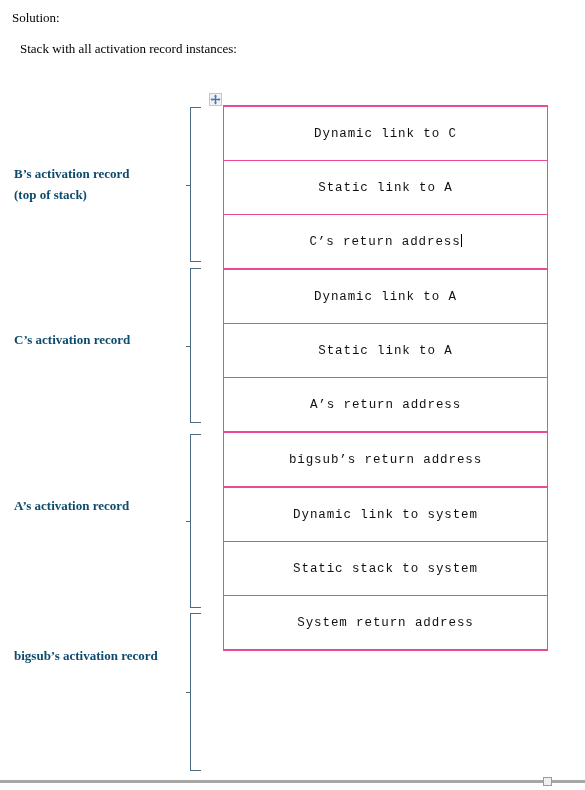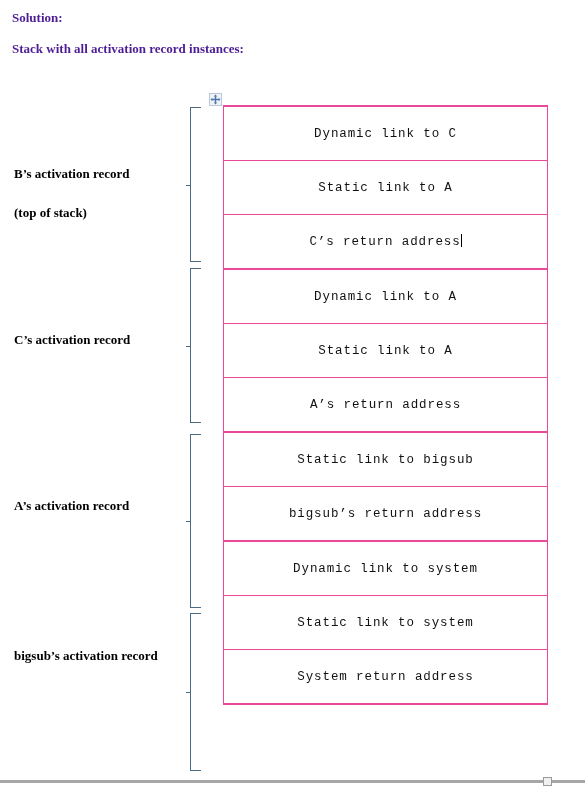--- a/index.html
+++ b/index.html
@@ -13,27 +13,27 @@
     position: relative;
     overflow: hidden;
     font-family: "Liberation Serif", "DejaVu Serif", serif;
     color: #000000;
   }
 
   
   .heading {
     position: absolute;
     font-family: "Liberation Serif", "DejaVu Serif", serif;
-    font-weight: bold;
+    font-weight: normal;
     font-size: 13px;
-    color: #4c1d95;
+    color: #000000;
     white-space: nowrap;
   }
   #solution-heading { left: 12px; top: 10px; }
-  #stack-heading   { left: 12px; top: 41px; }
+  #stack-heading   { left: 20px; top: 41px; }
 
   
   #table-move-handle {
     position: absolute;
     left: 209px;
     top: 93px;
     width: 13px;
     height: 13px;
     box-sizing: border-box;
     background: #f2f2f2;
@@ -106,25 +106,25 @@
   }
 
   
   .group-label {
     position: absolute;
     left: 14px;
     font-family: "Liberation Serif", "DejaVu Serif", serif;
     font-weight: bold;
     font-size: 13px;
     white-space: nowrap;
-    color: #000000;
+    color: #0c4a6e;
   }
   .group-label .sub {
     display: block;
-    margin-top: 23px;
+    margin-top: 5px;
   }
 
   
   #page-bottom-rule {
     position: absolute;
     left: 0;
     top: 780px;
     width: 585px;
     height: 3px;
     background: #a6a6a6;
@@ -203,32 +203,29 @@
     <tr class="group-start">
       <td><span class="cell-text">Dynamic link to A</span></td>
     </tr>
     <tr>
       <td><span class="cell-text">Static link to A</span></td>
     </tr>
     <tr class="group-end">
       <td><span class="cell-text">A’s return address</span></td>
     </tr>
 
-    <tr>
-      <td><span class="cell-text">Static link to bigsub</span></td>
-    </tr>
     <tr class="group-end">
       <td><span class="cell-text">bigsub’s return address</span></td>
     </tr>
 
     <tr class="group-start">
       <td><span class="cell-text">Dynamic link to system</span></td>
     </tr>
     <tr>
-      <td><span class="cell-text">Static link to system</span></td>
+      <td><span class="cell-text">Static stack to system</span></td>
     </tr>
     <tr class="group-end">
       <td><span class="cell-text">System return address</span></td>
     </tr>
   </tbody>
 </table>
 
 <div id="page-bottom-rule"></div>
 <div id="page-resize-handle"></div>
 

